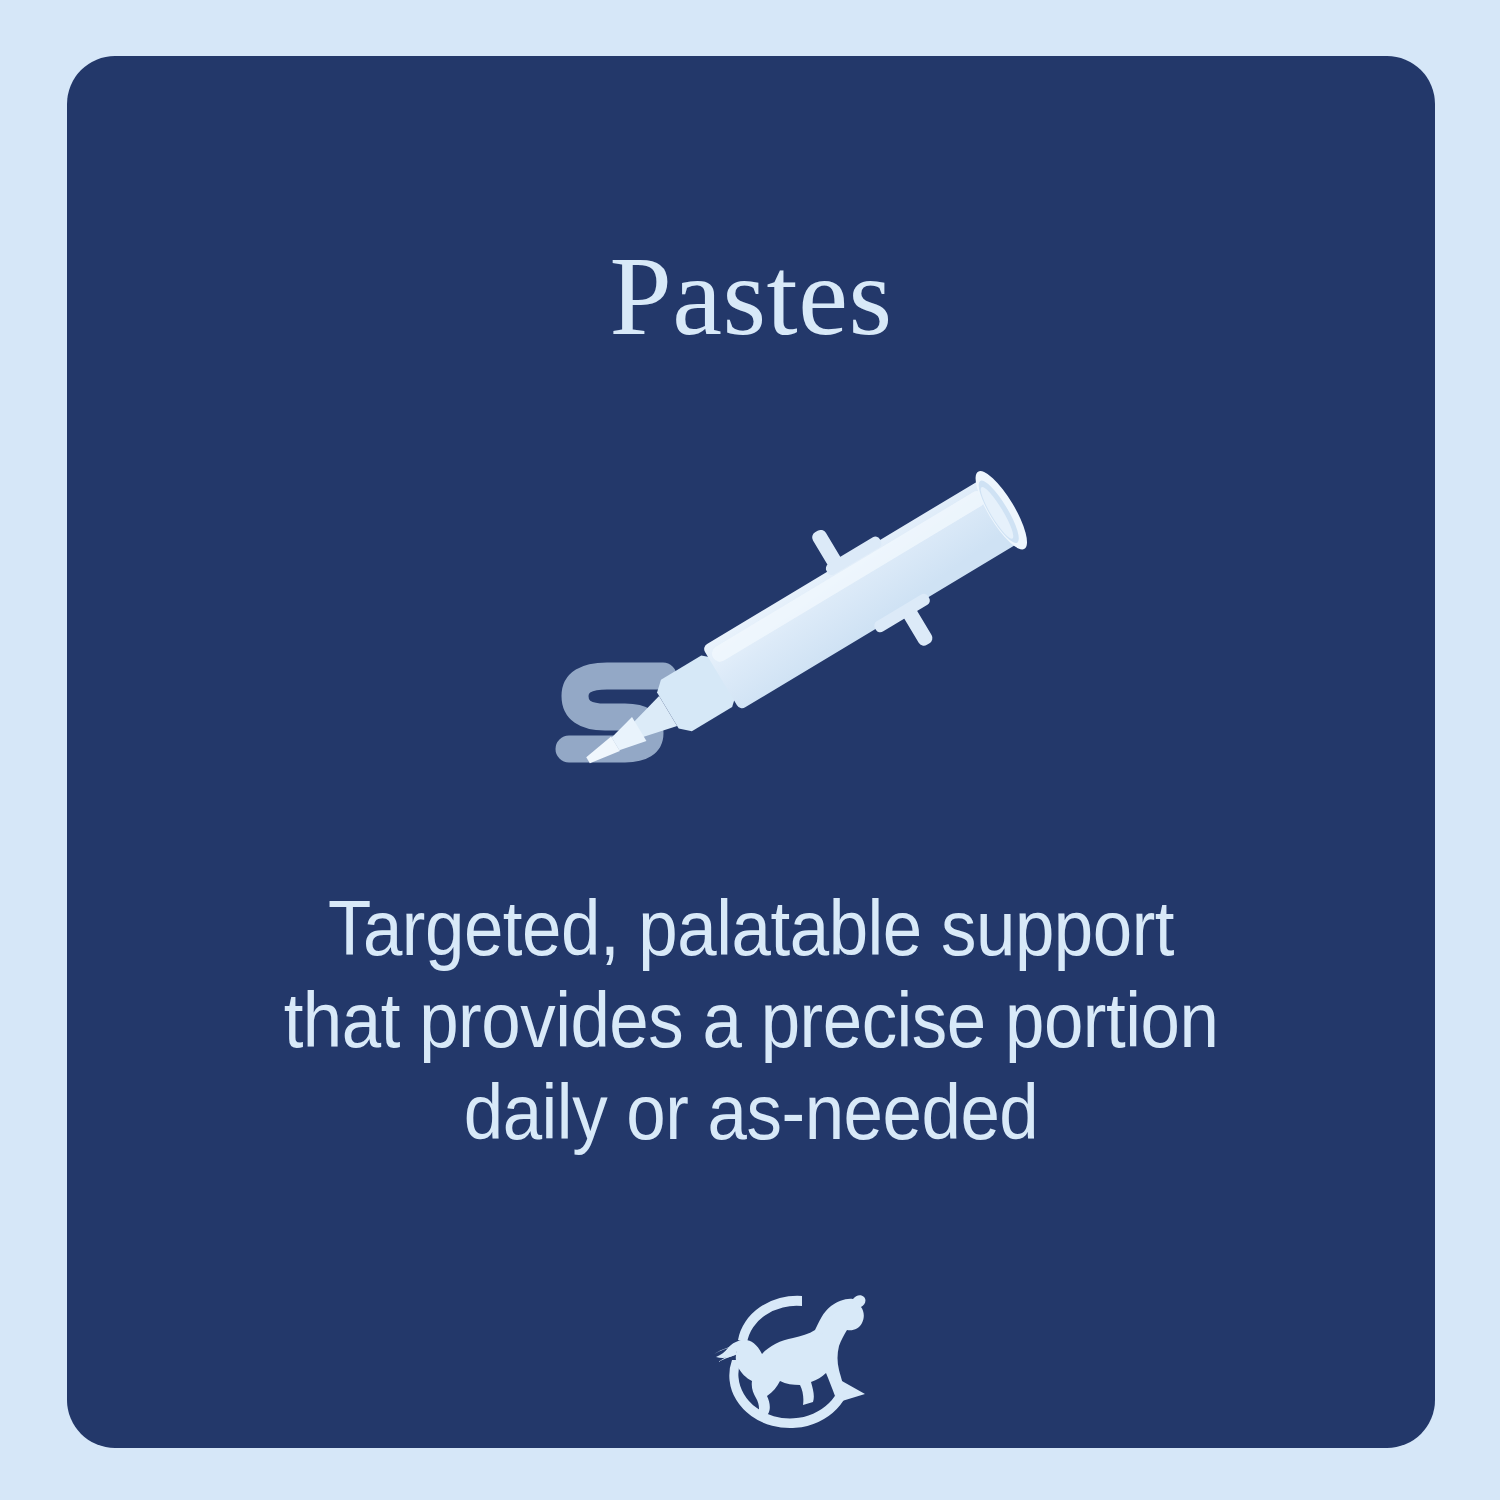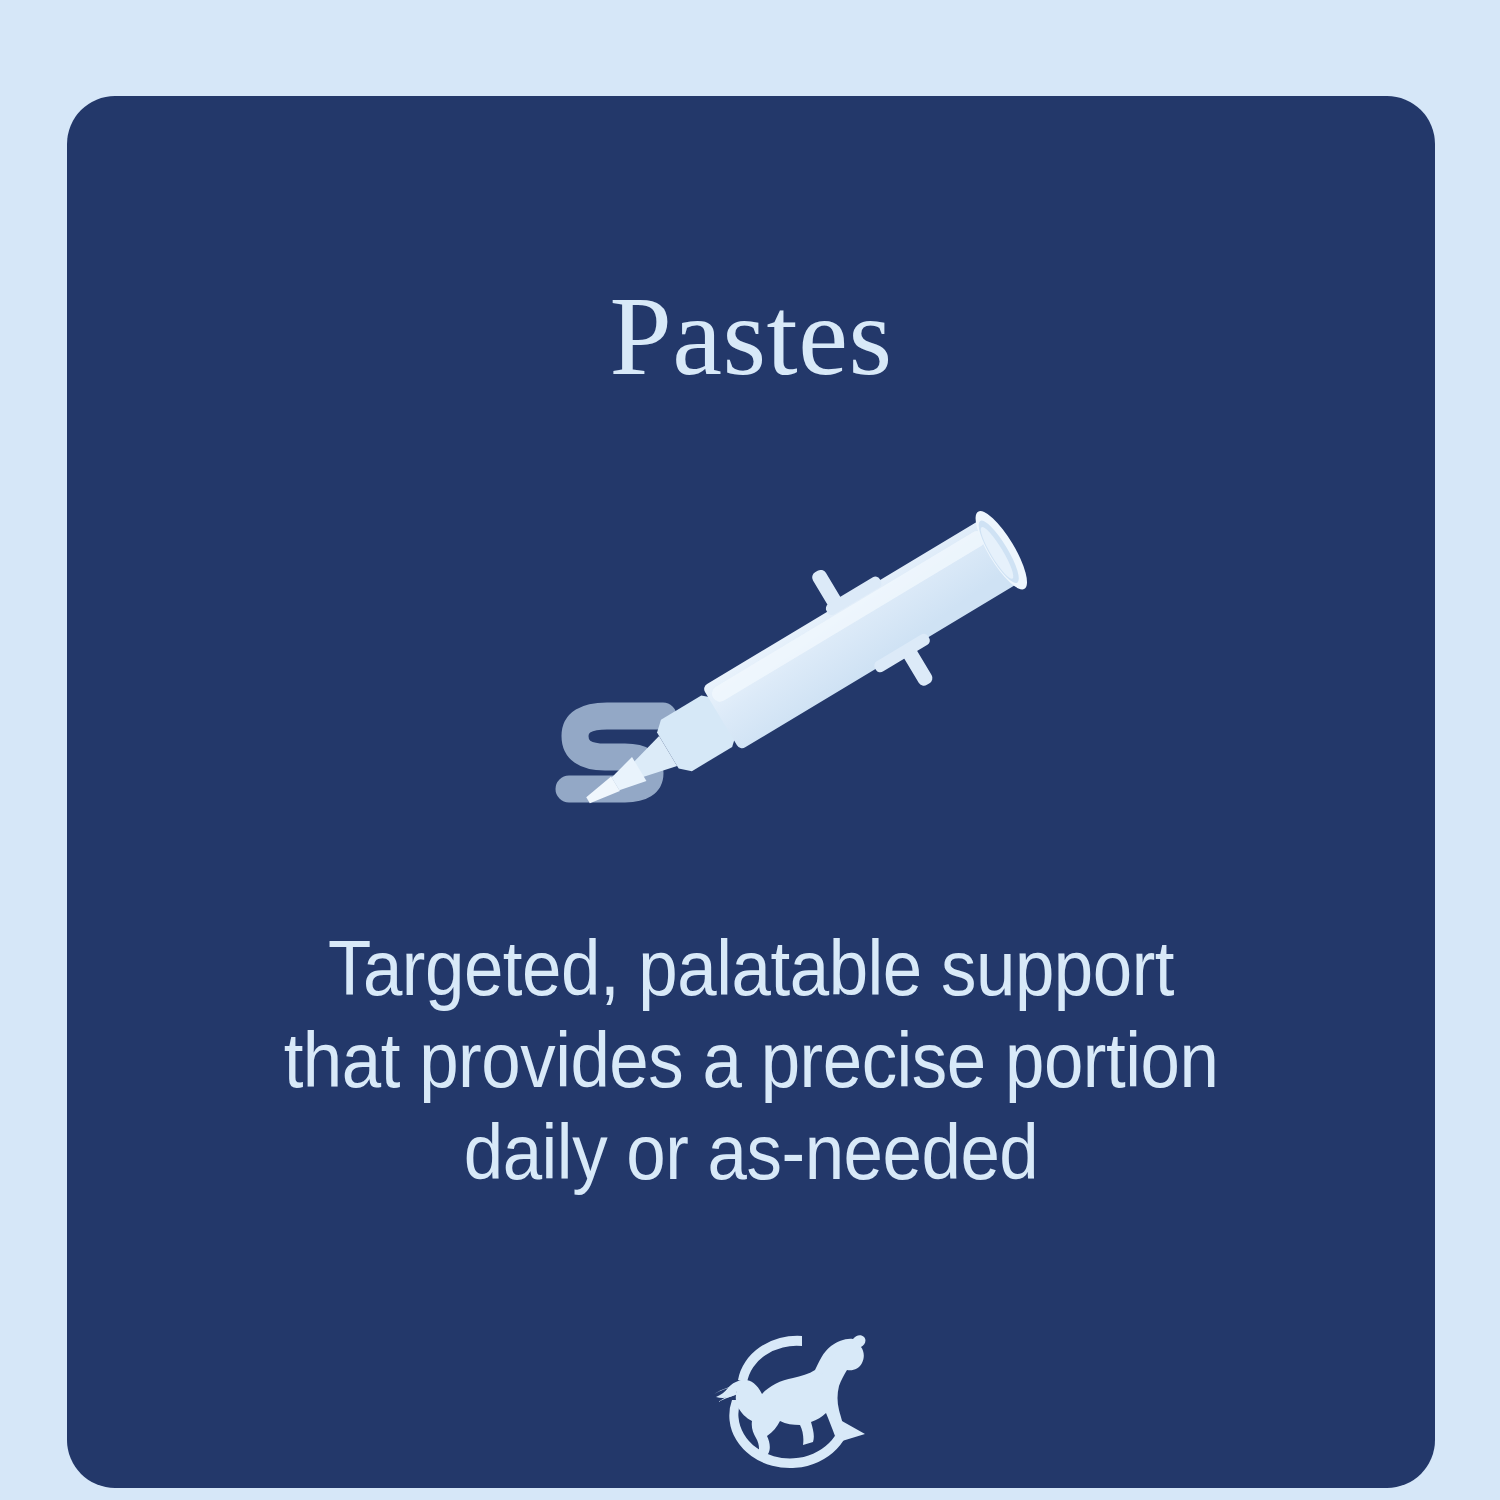--- a/index.html
+++ b/index.html
@@ -25,21 +25,20 @@
   .card {
     position: absolute;
     left: 67px;
     top: 56px;
     width: 1368px;
     height: 1392px;
     background: #23386a;
     border-radius: 48px;
     box-sizing: border-box;
     overflow: hidden;
-    margin-top: 40px;
   }
 
   
   .title {
     position: absolute;
     left: 0;
     top: 182px;
     width: 100%;
     text-align: center;
     font-family: "Liberation Serif", "DejaVu Serif", serif;

